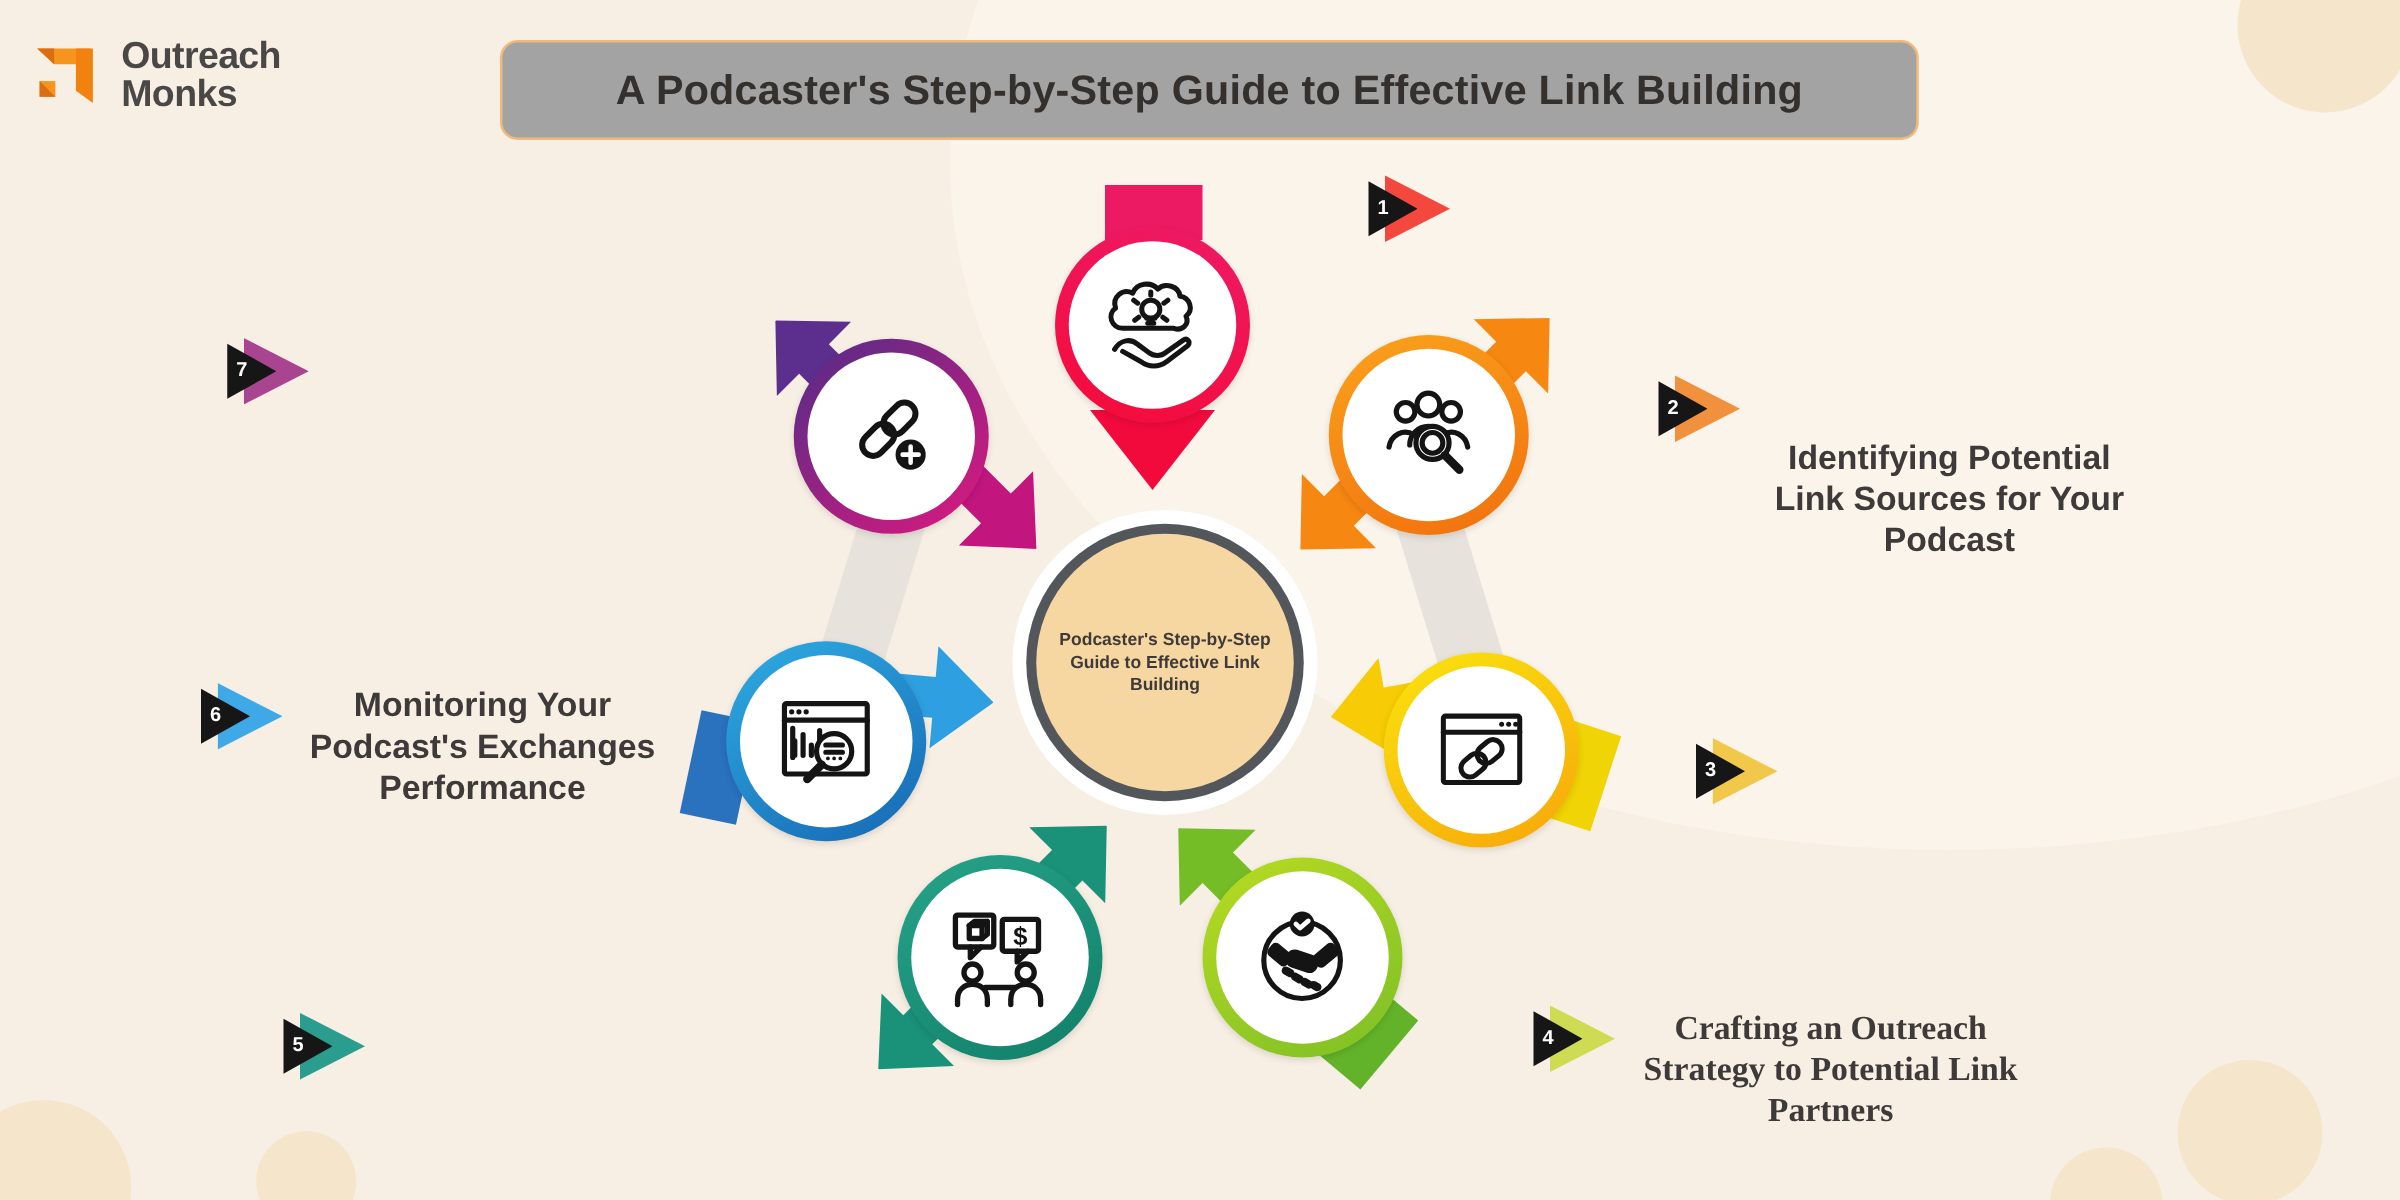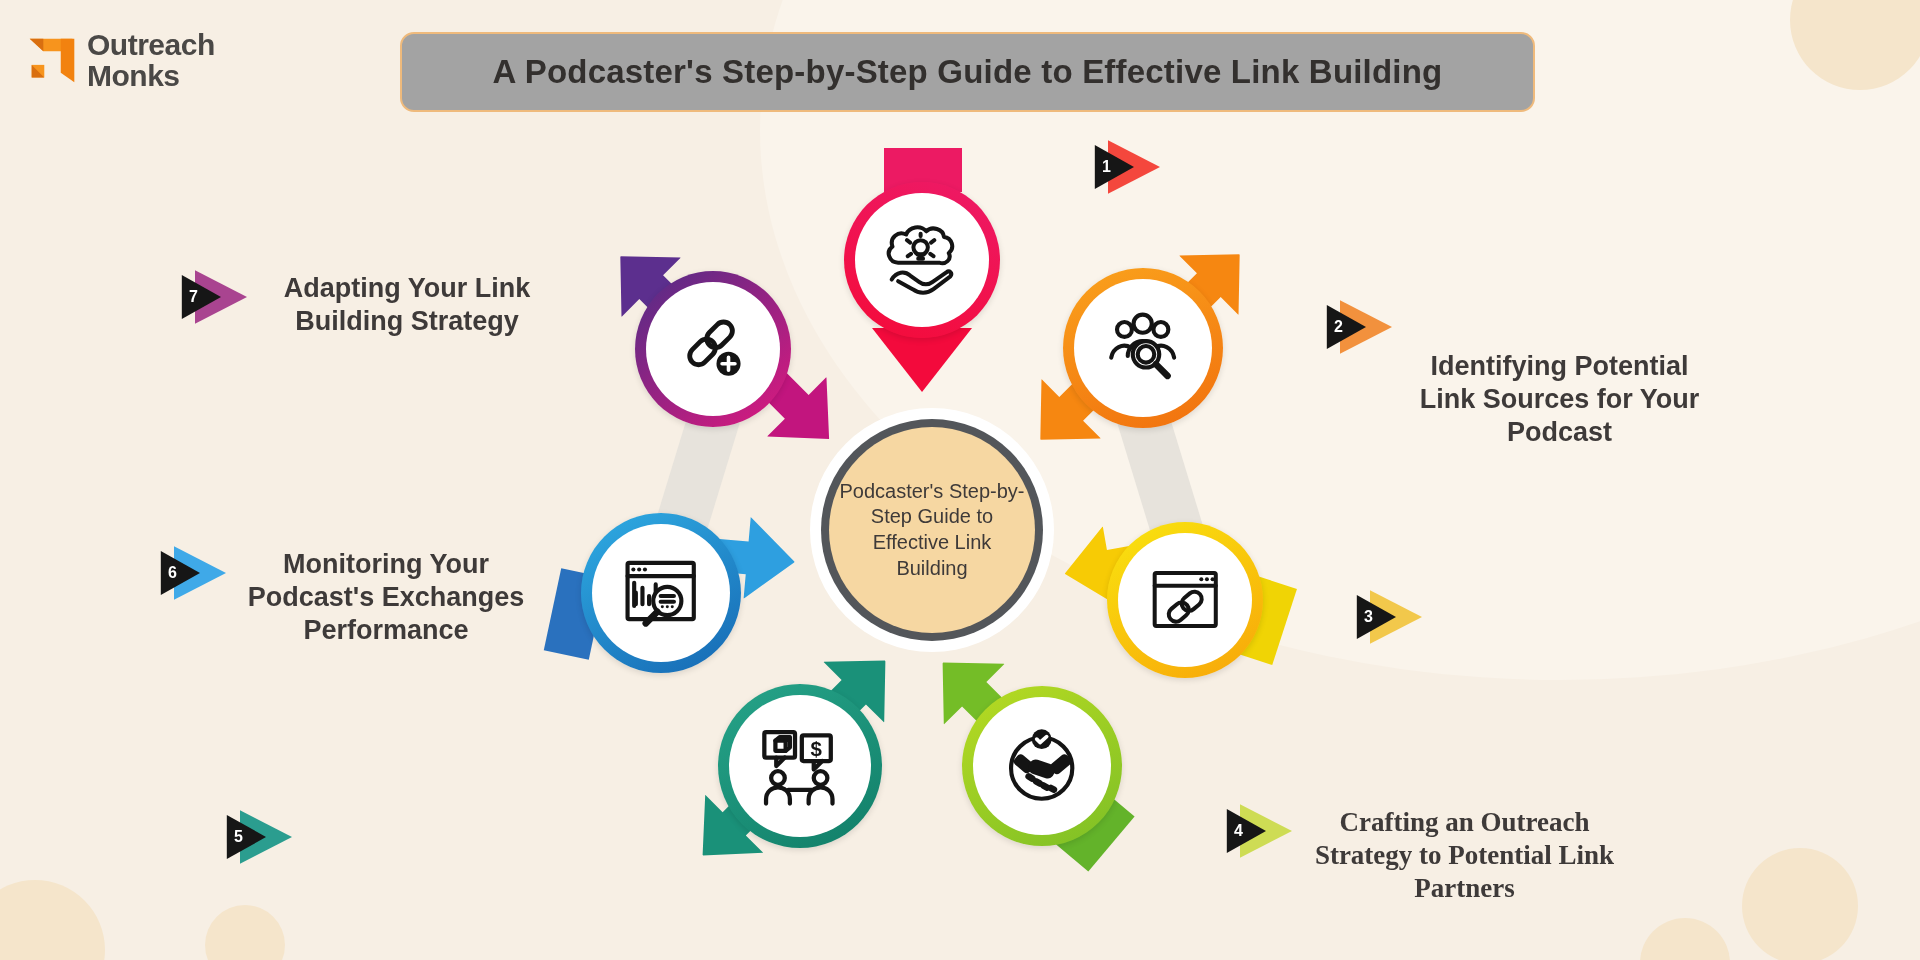--- a/index.html
+++ b/index.html
@@ -5,21 +5,21 @@
   * { margin:0; padding:0; box-sizing:border-box; }
   html,body { width:1920px; height:960px; }
   body { font-family:"Liberation Sans", sans-serif; background:#F7EFE4; overflow:hidden; }
   #stage { position:relative; width:1920px; height:960px; background:#F7EFE4; overflow:hidden; }
 
   .blob { position:absolute; border-radius:50%; z-index:0; }
   .blob-light { background:#FAF4EB; }
   .blob-peach { background:#F5E5CB; }
 
   
-  .logo { position:absolute; left:22px; top:30px; display:flex; align-items:center; gap:3px; z-index:5; }
+  .logo { position:absolute; left:22px; top:30px; display:flex; align-items:center; gap:13px; z-index:5; }
   .logo-text { font-weight:bold; color:#4A4846; font-size:30px; line-height:1.02; letter-spacing:-0.5px; }
   .title-box { position:absolute; left:400px; top:32px; width:1135px; height:80px;
     background:#a3a3a3; border:2px solid #EFBA7C; border-radius:14px;
     display:flex; align-items:center; justify-content:center; z-index:5; }
   .title-box span { font-size:33px; font-weight:bold; color:#33302E; letter-spacing:0.2px; }
 
   
   .connector { position:absolute; width:52px; height:170px; background:#E7E3DC; z-index:1; }
 
   
@@ -34,21 +34,21 @@
   .disc { width:100%; height:100%; background:#fff; border-radius:50%;
     display:flex; align-items:center; justify-content:center; }
   .disc svg { width:72%; height:72%; }
 
   
   .center-halo { position:absolute; left:810px; top:408px; width:244px; height:244px;
     background:#FFFFFF; border-radius:50%; padding:11px; z-index:2; }
   .center-ring { width:100%; height:100%; background:#53565A; border-radius:50%; padding:8px; }
   .center-fill { width:100%; height:100%; background:#F6D7A2; border-radius:50%;
     display:flex; align-items:center; justify-content:center; text-align:center; }
-  .center-fill div { width:192px; font-size:20px; font-weight:normal; color:#3E3A39; line-height:1.28; }
+  .center-fill div { width:192px; font-size:14px; font-weight:bold; color:#3E3A39; line-height:1.28; }
 
   
   .label { position:absolute; display:flex; align-items:flex-start; gap:12px; z-index:4; }
   .label-text { text-align:center; font-size:27px; font-weight:bold; color:#3E3A39; line-height:1.22; }
   .marker { position:relative; width:64px; height:58px; flex:none; margin-top:-4px; }
   .tri-color { position:absolute; left:14px; top:0; width:52px; height:58px;
     clip-path:polygon(0 4%, 100% 50%, 0 96%); }
   .tri-black { position:absolute; left:0; top:6px; width:40px; height:46px; background:#161616;
     clip-path:polygon(2% 2%, 100% 50%, 2% 98%); color:#fff; font-size:16px; font-weight:bold;
     display:flex; align-items:center; padding-left:8px; }
@@ -288,16 +288,15 @@
     <div class="label-text" style="width:300px;">Monitoring Your Podcast's Exchanges Performance</div>
   </div>
 
   <div class="label" style="left:181px; top:272px;">
     <div class="marker">
       <div class="tri-color" style="background: rgb(169, 68, 144);"></div>
       <div class="tri-black">
           <span>7</span>
         </div>
     </div>
-    <div class="label-text" style="width:300px;">Adapting Your Link Building Strategy</div>
   </div>
 
 </div>
 
 </body></html>

